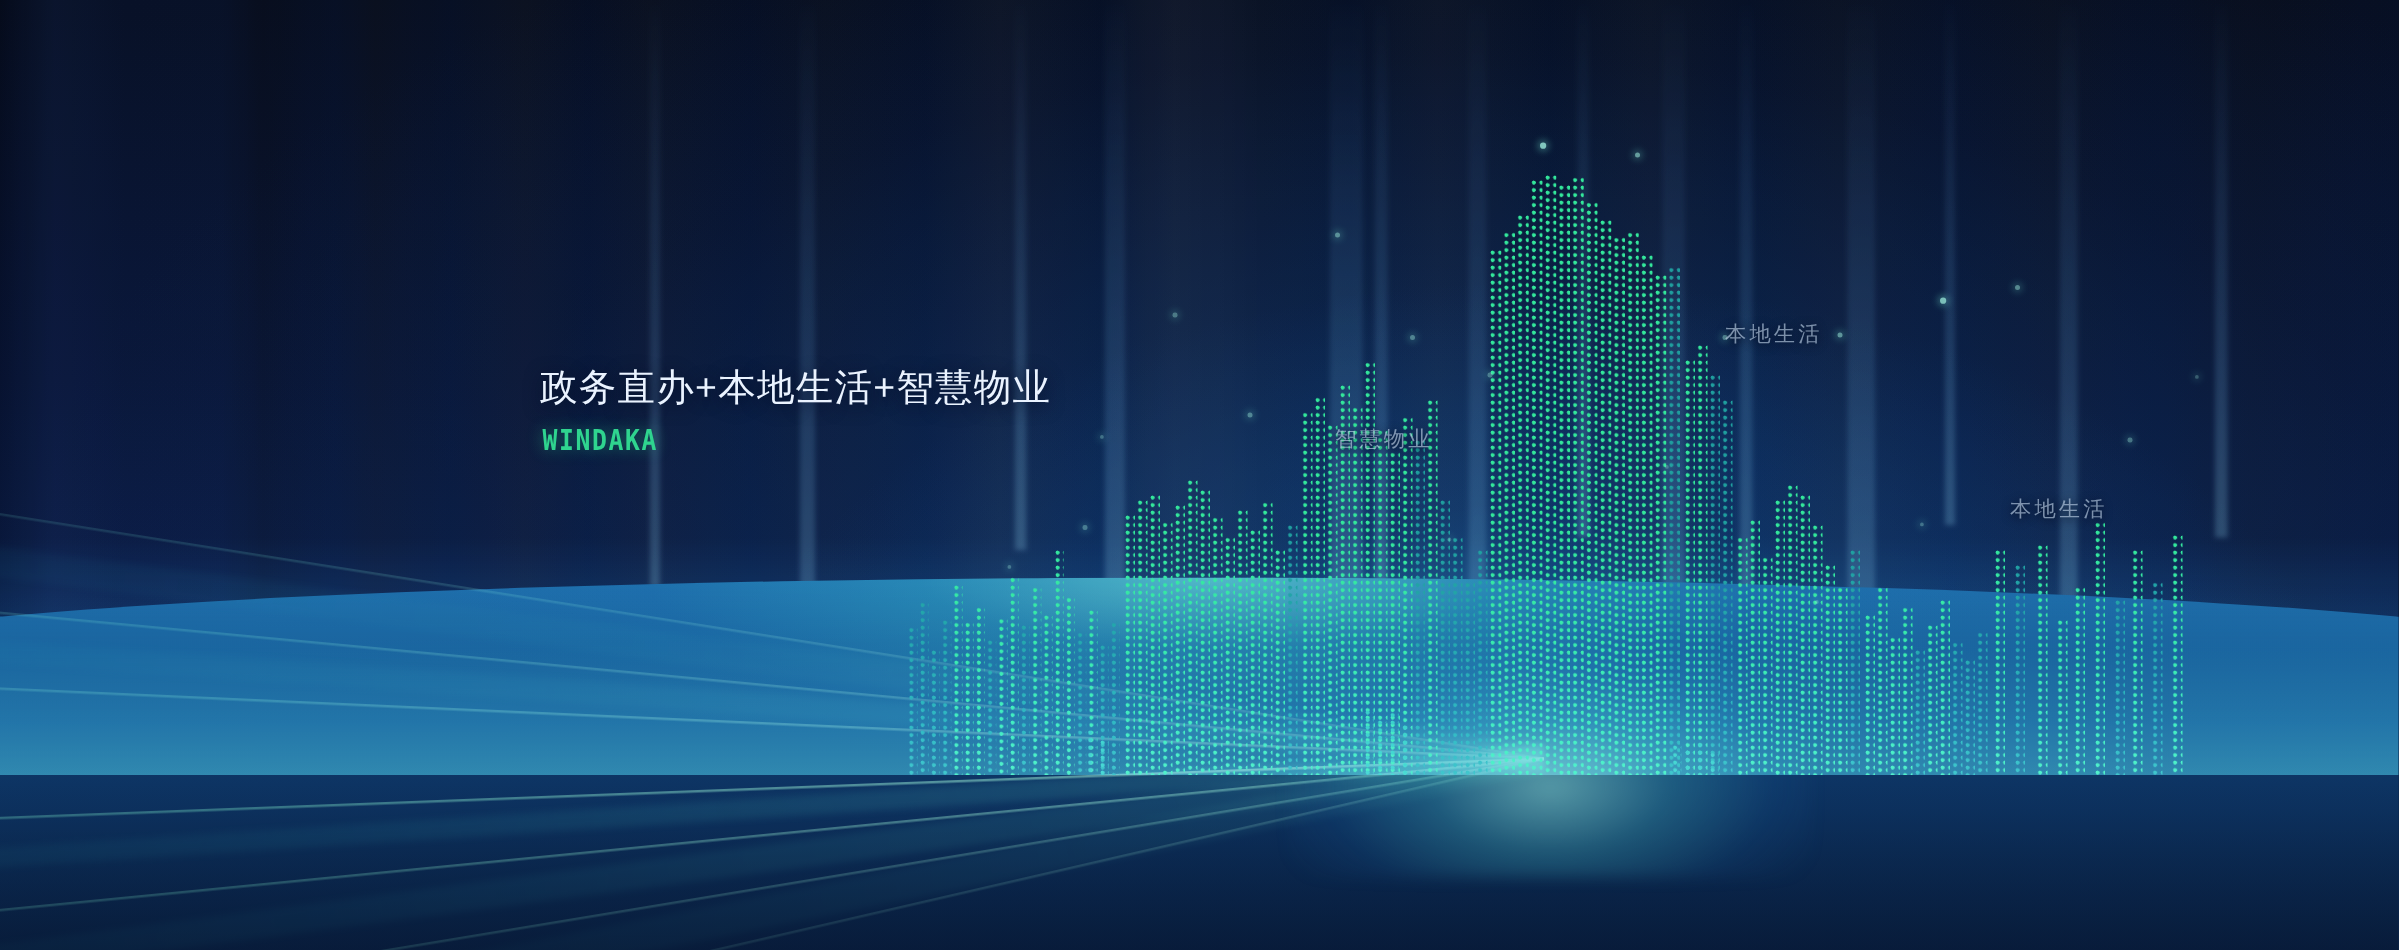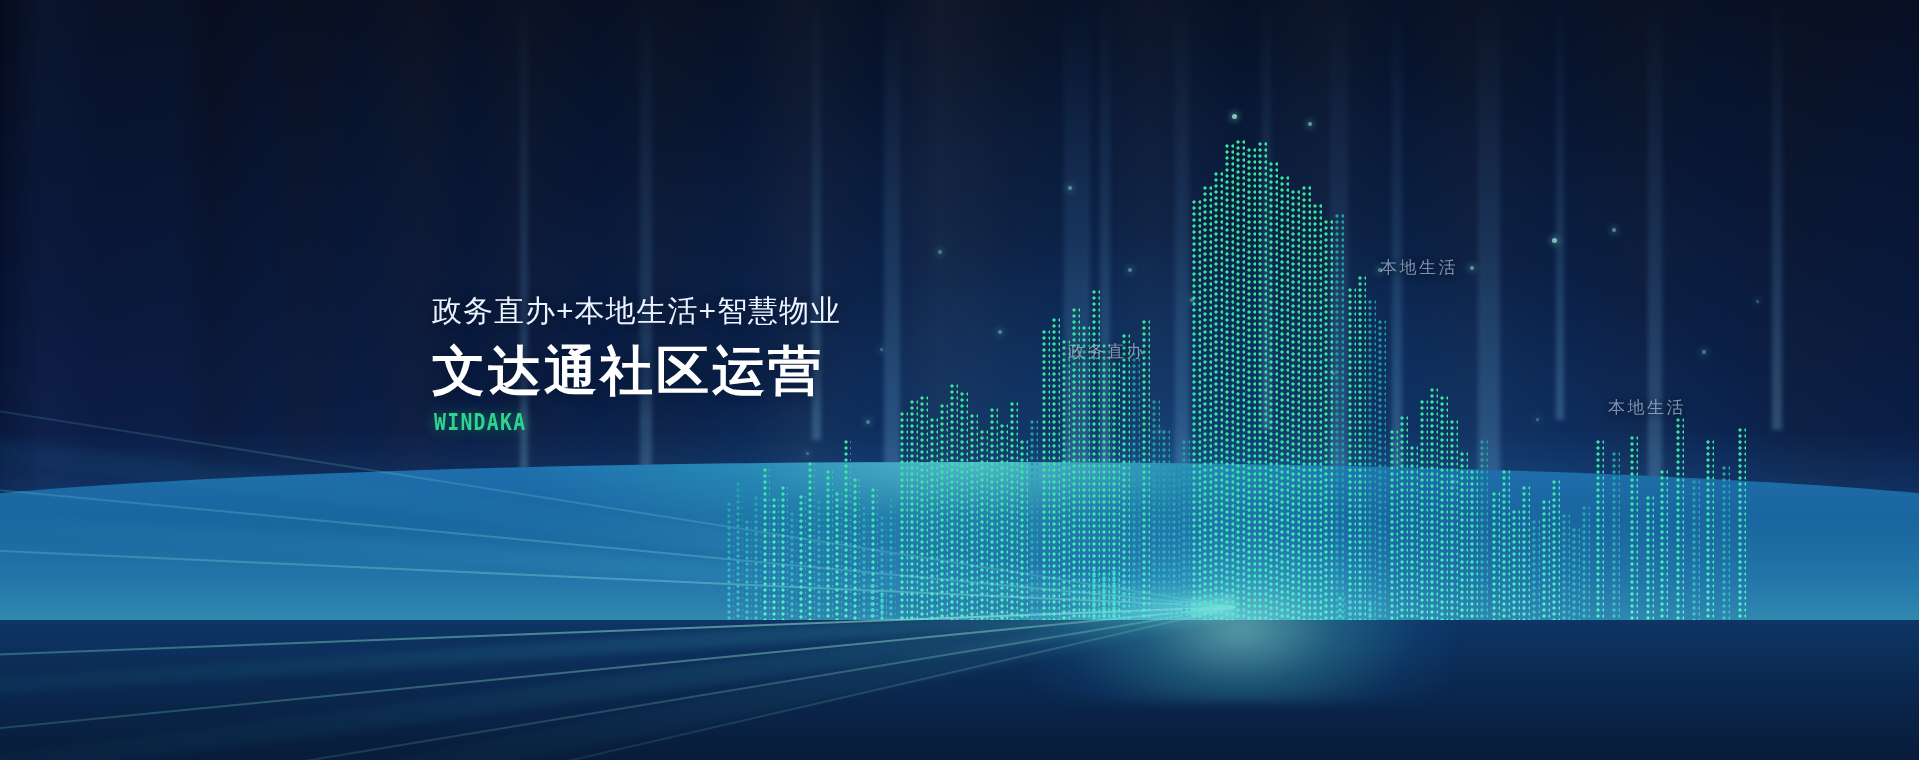--- a/index.html
+++ b/index.html
@@ -354,21 +354,20 @@
       <i style="left: 1332px; top: 372px; width: 3.2px; height: 3.2px; opacity: 0.3;"></i>
       <i style="left: 938px; top: 250px; width: 3.6px; height: 3.6px; opacity: 0.4;"></i>
       <i style="left: 1756px; top: 300px; width: 3.2px; height: 3.2px; opacity: 0.3;"></i>
       <i style="left: 1452px; top: 480px; width: 3px; height: 3px; opacity: 0.3;"></i>
       <i style="left: 1158px; top: 430px; width: 3.2px; height: 3.2px; opacity: 0.3;"></i>
       <i style="left: 880px; top: 348px; width: 3.2px; height: 3.2px; opacity: 0.35;"></i>
     </div>
 
   <div id="copy">
     <p id="subtitle">政务直办+本地生活+智慧物业</p>
-    <h1 id="headline">文达通社区运营</h1>
     <div id="brand">WINDAKA</div>
   </div>
 
   <div class="zone-label" id="lab-zwzb" style="left: 1380px; top: 256px;">本地生活</div>
-  <div class="zone-label" id="lab-bdsh" style="left: 1068px; top: 340px;">政务直办</div>
+  <div class="zone-label" id="lab-bdsh" style="left: 1068px; top: 340px;">智慧物业</div>
   <div class="zone-label" id="lab-zhwy" style="left: 1608px; top: 396px;">本地生活</div>
 
 </div>
 
 </body></html>

